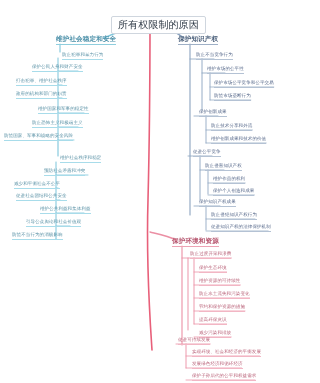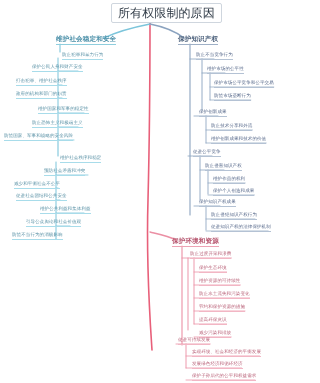--- a/index.html
+++ b/index.html
@@ -14,27 +14,27 @@
   svg.links{position:absolute;left:0;top:0;width:300px;height:383px;pointer-events:none;}
 
   .node{
     position:absolute;
     white-space:nowrap;
     line-height:1.05;
     color:#3d4b5c;
     letter-spacing:.1px;
   }
   .root{
-    font-size:12px;
+    font-size:10px;
     color:#2f3a46;
     padding:2.5px 6px;
     border:1px solid #cfd6de;
     border-radius:2px;
     background:#fff;
-    left:111px;top:3px;
+    left:111px;top:16px;
   }
   .branch{
     font-size:6.6px;
     font-weight:bold;
     padding-bottom:1.5px;
   }
   .leaf{
     font-size:4.5px;
     padding-bottom:1px;
   }

